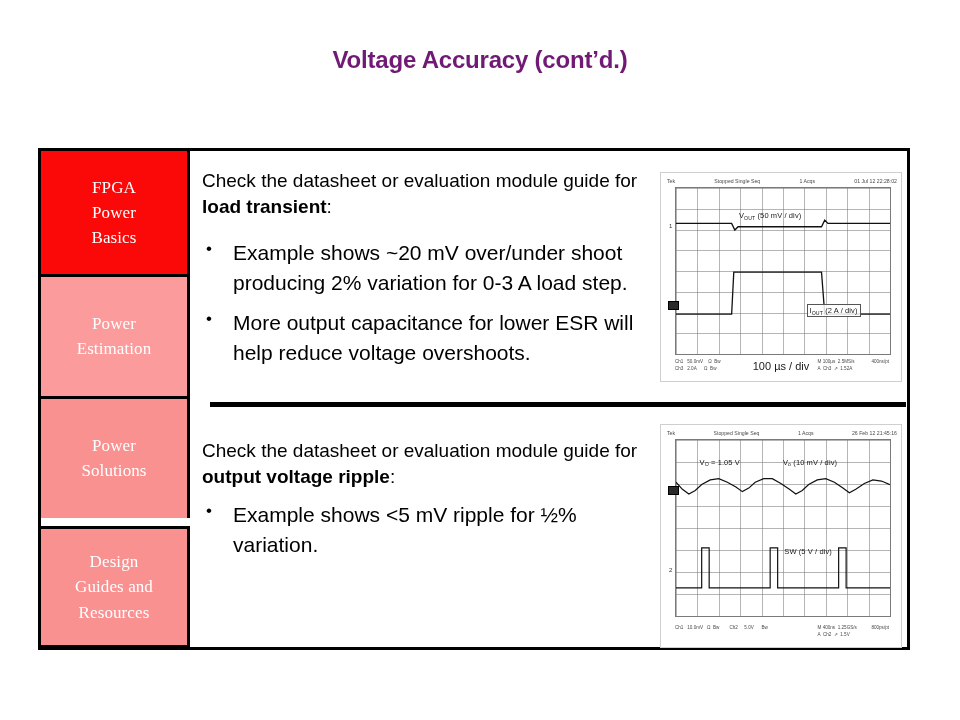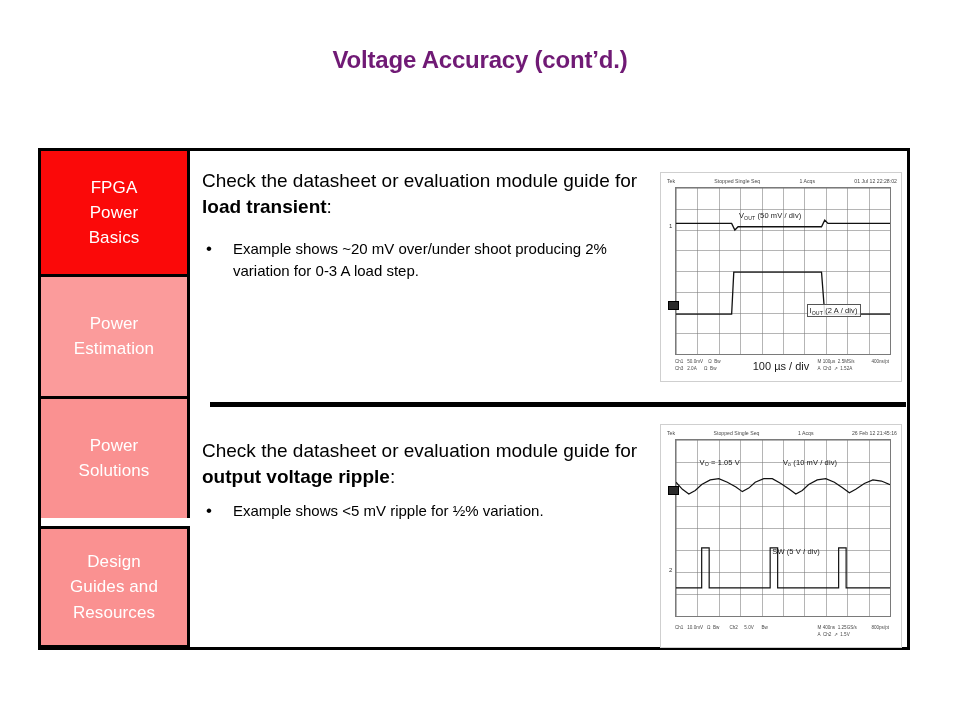--- a/index.html
+++ b/index.html
@@ -56,20 +56,21 @@
     border: 3px solid #000000;
     border-bottom-width: 0;
     display: flex;
     align-items: center;
     justify-content: center;
     text-align: center;
     color: #ffffff;
     font-size: 17px;
     line-height: 1.48;
     letter-spacing: 0.1px;
+    font-family: Liberation Serif, serif;
   }
   .sidebar-item:last-child {
     border-bottom-width: 3px;
     margin-top: 8px;
   }
   .sidebar-item.active { background: #fb0909; }
   .sidebar-item.inactive { background: #fb9b9b; }
   .sidebar-item.inactive.darker { background: #fa9191; }
   .si-0 { height: 128px; }
   .si-1 { height: 124px; }
@@ -118,21 +119,21 @@
   ul.bullets {
     list-style: none;
     margin: 0;
     padding: 0;
   }
   ul.bullets.top { margin-top: 18px; }
   ul.bullets.bottom { margin-top: 10px; }
   ul.bullets li {
     position: relative;
     padding-left: 31px;
-    font-size: 15px;
+    font-size: 21px;
     line-height: 1.42;
     margin-bottom: 10px;
   }
   ul.bullets.bottom li { margin-bottom: 2px; }
   ul.bullets li:before {
     content: "\2022";
     position: absolute;
     left: 4px;
     top: -1px;
     font-size: 17px;
@@ -187,21 +188,21 @@
     color: #1a1a1a;
     white-space: nowrap;
     letter-spacing: 0.1px;
   }
   .scope-label sub { font-size: 5.2px; vertical-align: baseline; position: relative; top: 1.5px; }
 
   .lbl-vout { left: 44%; top: 14%; transform: translateX(-50%); }
   .lbl-iout { left: 61%; top: 70%; border: 1px solid #555; padding: 1px 2px; background: rgba(255,255,255,0.85); }
   .lbl-vo-val { left: 11%; top: 10%; }
   .lbl-vo-scale { left: 50%; top: 10%; }
-  .lbl-sw { left: 45%; top: 61%; }
+  .lbl-sw { left: 45%; top: 61%; padding-left: 12px; }
 
   .scope-footer {
     position: absolute;
     left: 14px; right: 10px; bottom: 3px;
     height: 20px;
     font-size: 4.6px;
     color: #4a4a4a;
   }
   .footer-left { position: absolute; left: 0; top: 1px; line-height: 1.5; white-space: pre; }
   .footer-mid {
@@ -261,20 +262,21 @@
   </div>
 </div>
 
 <div class="main">
 
   <div class="panel panel-top">
     <div class="textcol top">
       <p class="lead"><span>Check the datasheet or evaluation module guide for </span><b>load transient</b><span>:</span></p>
       <ul class="bullets top">
         <li>Example shows ~20 mV over/under shoot producing 2% variation for 0-3 A load step.</li>
+        <li>More output capacitance for lower ESR will help reduce voltage overshoots.</li>
       </ul>
     </div>
 
     <div class="scope scope-top">
       <div class="scope-inner">
         <div class="scope-header">
           <span>Tek</span>
           <span>Stopped  Single Seq</span>
           <span>1 Acqs</span>
           <span>01 Jul 12 22:28:02</span>

